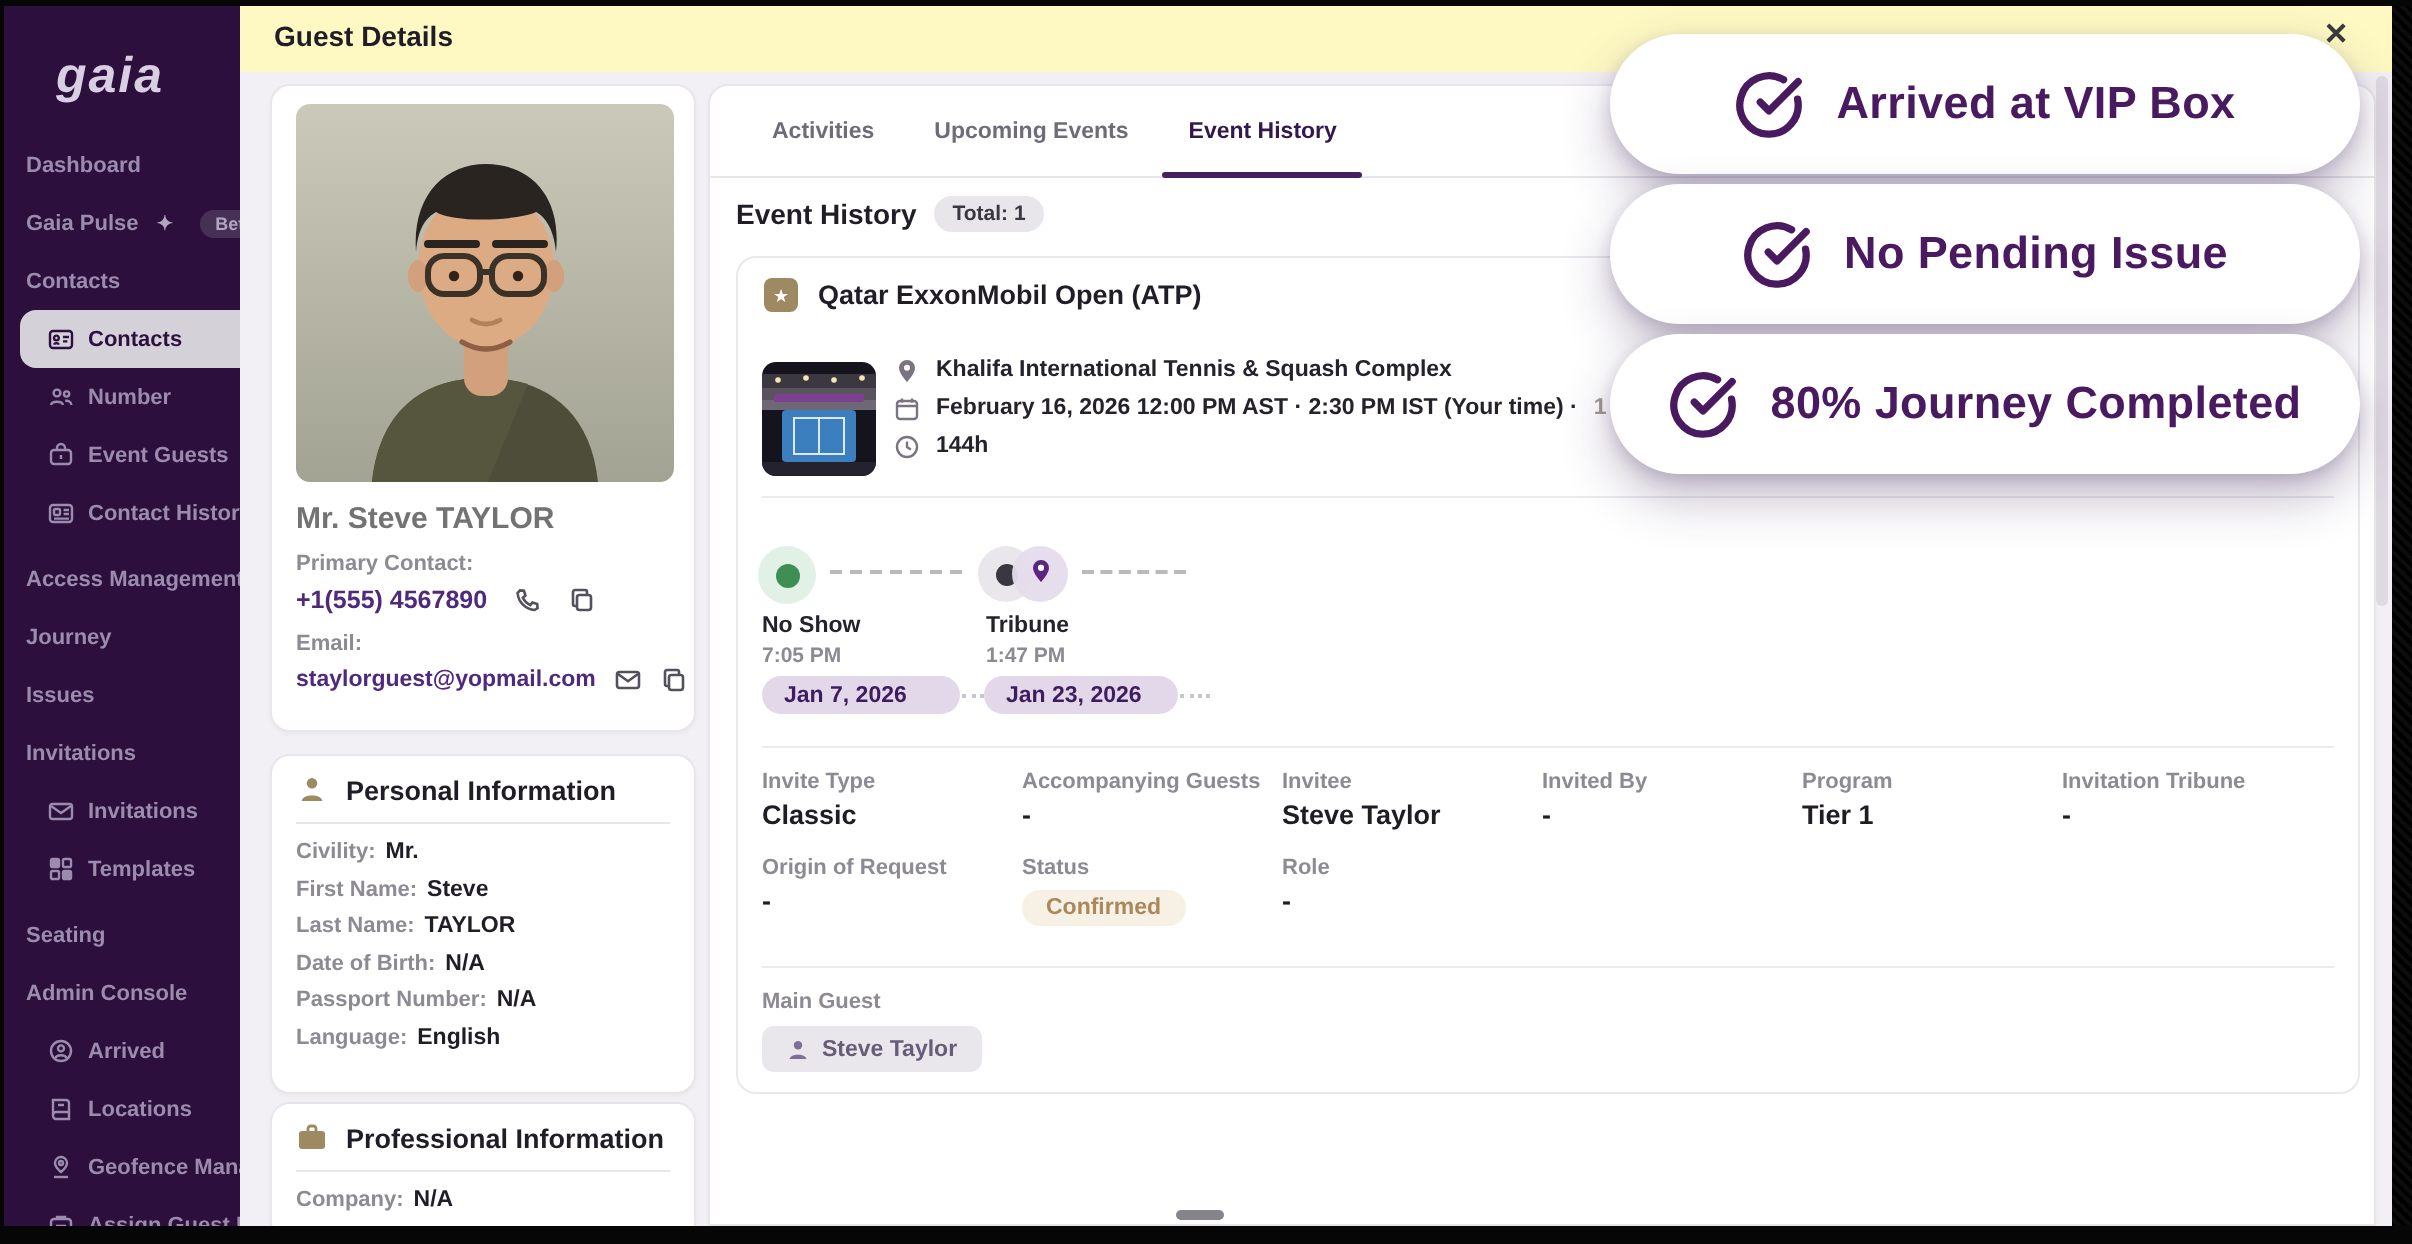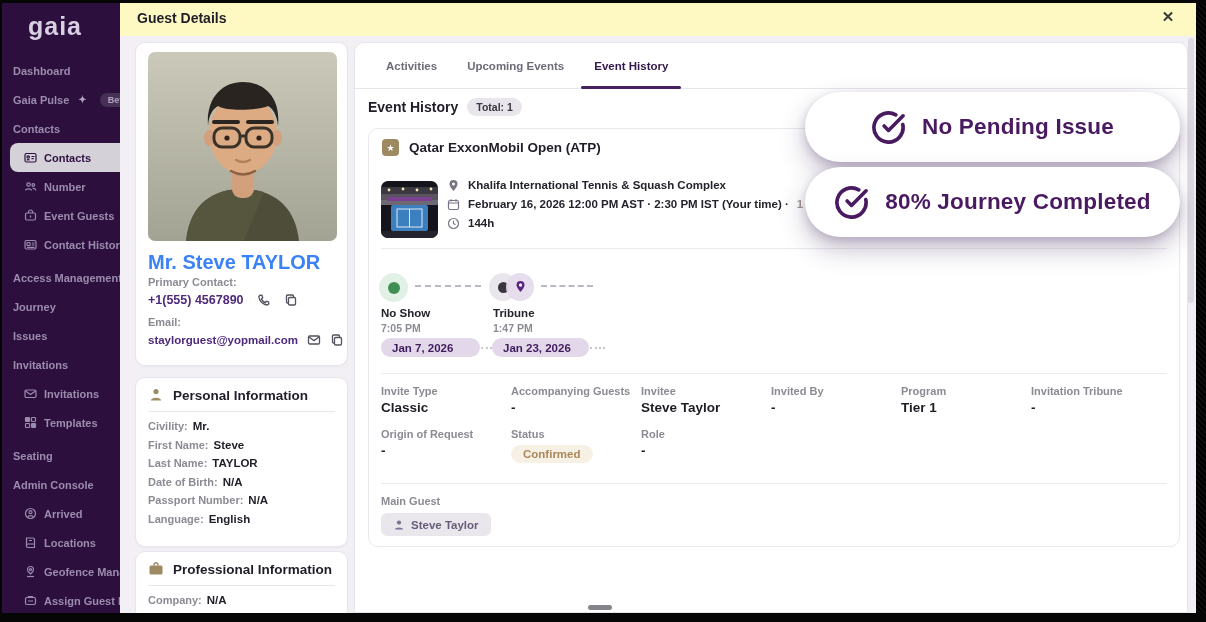--- a/index.html
+++ b/index.html
@@ -10,21 +10,21 @@
 
   
   .frame-top   { left:0; top:0; width:1206px; height:3px; background:#060606; z-index:60; }
   .frame-bottom{ left:0; top:613px; width:1206px; height:9px; background:#060606; z-index:60; }
   .frame-right { left:1196px; top:0; width:10px; height:622px; z-index:59;
                  background:repeating-linear-gradient(45deg,#0c0c0c 0 2px,#000 2px 4px); }
   .frame-left  { left:0; top:0; width:2px; height:622px; background:#060606; z-index:60; }
 
   
   .sidebar { left:0; top:0; width:120px; height:622px; background:#2d0f3e; overflow:hidden; z-index:5; }
-  .logo { padding:12px 0 0 28px; font-size:25px; font-weight:700; letter-spacing:1px; color:#d8cfe2; }
+  .logo { padding:24px 0 0 28px; font-size:25px; font-weight:700; letter-spacing:1px; color:#d8cfe2;font-style:italic; }
   .nav { margin-top:15px; display:flex; flex-direction:column; }
   .nav-item { height:29px; display:flex; align-items:center; gap:7px; padding-left:13px;
               font-size:11px; font-weight:700; color:#9b8cae; white-space:nowrap; cursor:pointer; }
   .nav-item.sub { padding-left:24px; }
   .nav-item.sect-gap { margin-top:4px; }
   .nav-item.active { background:#d5d1d8; color:#2d1040; border-radius:8px 0 0 8px;
                      margin-left:10px; padding-left:14px; }
   .icn12 { width:13px; height:13px; flex:0 0 13px; display:inline-flex; }
   .icn12 svg { width:13px; height:13px; }
   .sparkle { font-size:10px; color:#b3a5c2; margin-left:2px; }
@@ -35,21 +35,21 @@
   .main { left:120px; top:3px; width:1076px; height:610px; background:#f2f0f4; }
   .page-header { position:absolute; left:0; top:0; width:100%; height:33px; background:#fef9c3; }
   .page-title { position:absolute; left:17px; top:7px; font-size:14px; font-weight:700; color:#211d28; }
 
   .card { position:absolute; background:#fff; border:1px solid #e8e5eb; border-radius:10px;
           box-shadow:0 1px 2px rgba(40,20,60,0.04); }
 
   
   .profile-card { left:15px; top:39px; width:213px; height:324px; }
   .photo { position:absolute; left:12px; top:9px; width:189px; height:189px; border-radius:7px; overflow:hidden; }
-  .guest-name { position:absolute; left:12px; top:208px; font-size:20px; font-weight:700; color:#3b82f6;text-align:right; }
+  .guest-name { position:absolute; left:12px; top:208px; font-size:15px; font-weight:700; color:#737373;text-align:right; }
   .mini-label { font-size:11px; font-weight:700; color:#8d8a94; }
   .pc-label { position:absolute; left:12px; top:233px; }
   .phone-row { position:absolute; left:12px; top:250px; display:flex; align-items:center; gap:13px; }
   .purple-link { font-size:12.5px; font-weight:700; color:#4f2a7c; cursor:pointer; }
   .row-icn { width:14px; height:14px; display:inline-flex; cursor:pointer; }
   .row-icn svg { width:14px; height:14px; }
   .email-label { position:absolute; left:12px; top:273px; }
   .email-row { position:absolute; left:12px; top:290px; display:flex; align-items:center; gap:9px; }
 
   
@@ -545,20 +545,29 @@
               <path d="M1.8 10.5c.5-2.8 7.9-2.8 8.4 0z" fill="#7d6f96"></path>
             </svg>
           <span>Steve Taylor</span>
         </div>
       </div>
     </section>
 
     <div class="drag-handle"></div>
   </main>
 
+  <div class="toast" style="top:17px">
+    <span class="toast-icn">
+      <svg viewBox="0 0 24 24" fill="none" stroke="#4a1a61" stroke-width="2.5" stroke-linecap="round" stroke-linejoin="round">
+          <path d="M21.8 10A10 10 0 1 1 17 3.34"></path>
+          <path d="M9 11l3 3L22 4"></path>
+        </svg>
+    </span>
+    <span class="toast-text">Arrived at VIP Box</span>
+  </div>
   <div class="toast" style="top:92px">
     <span class="toast-icn">
       <svg viewBox="0 0 24 24" fill="none" stroke="#4a1a61" stroke-width="2.5" stroke-linecap="round" stroke-linejoin="round">
           <path d="M21.8 10A10 10 0 1 1 17 3.34"></path>
           <path d="M9 11l3 3L22 4"></path>
         </svg>
     </span>
     <span class="toast-text">No Pending Issue</span>
   </div>
   <div class="toast" style="top:167px">

